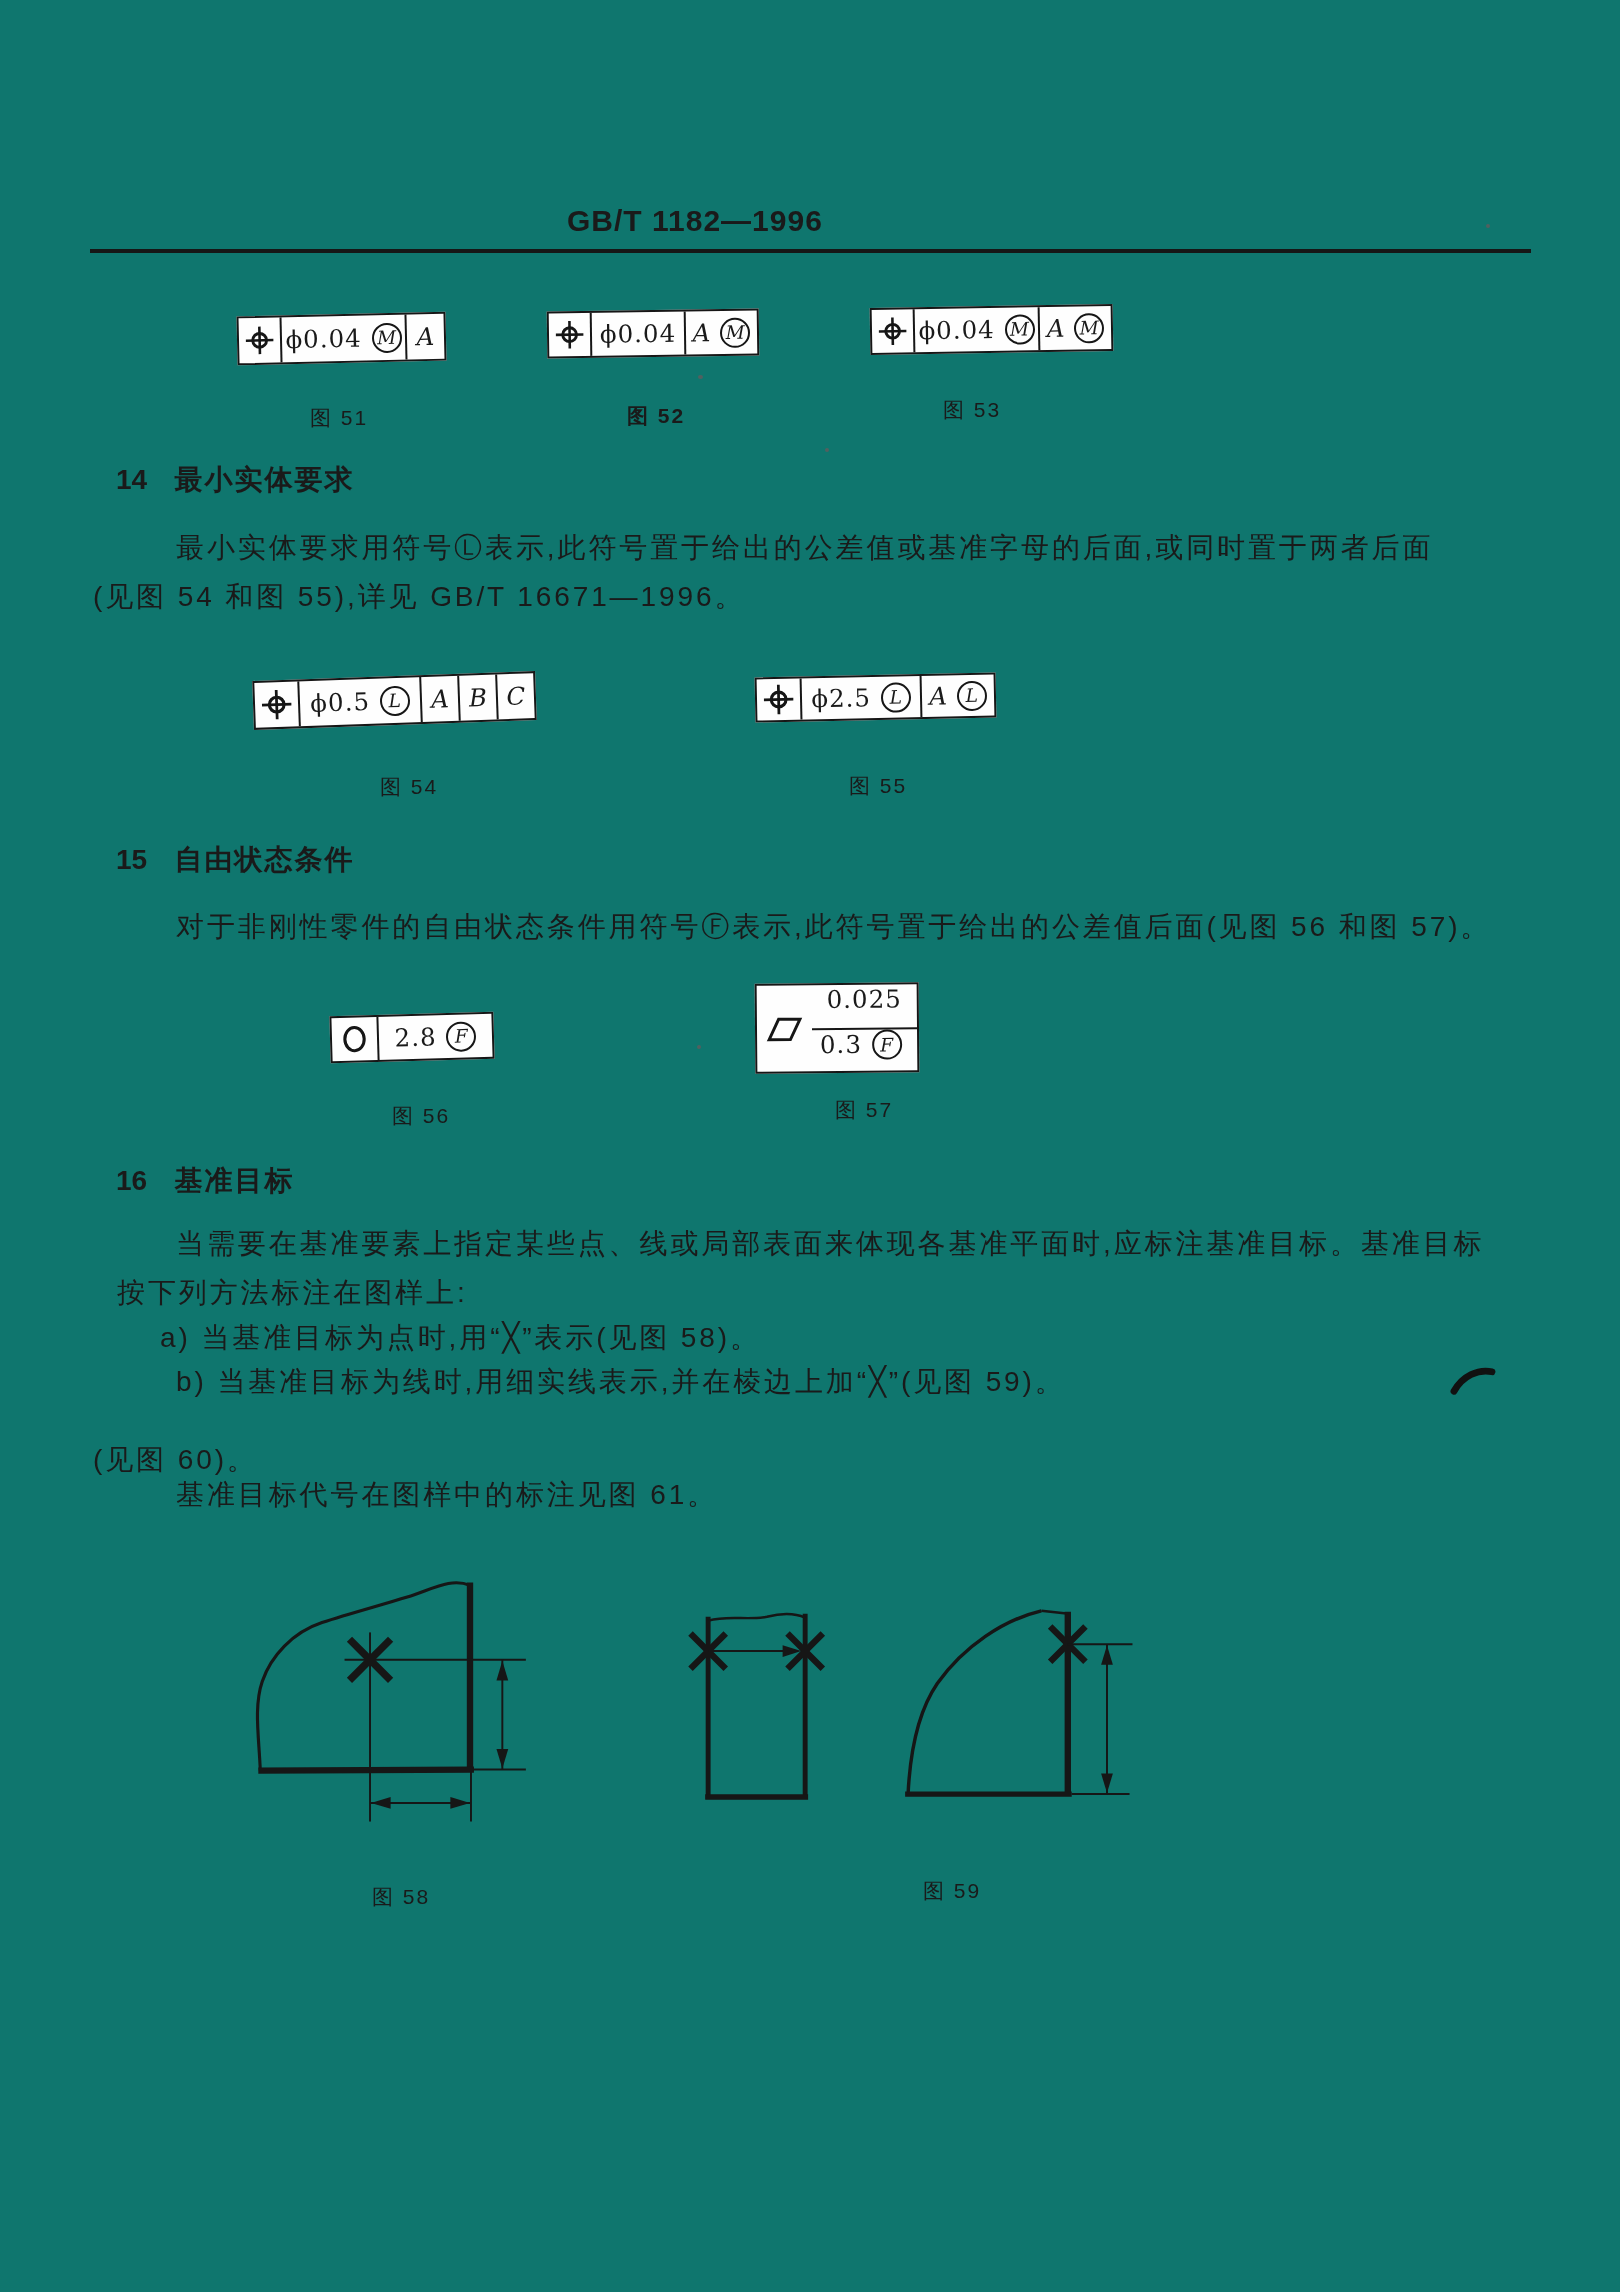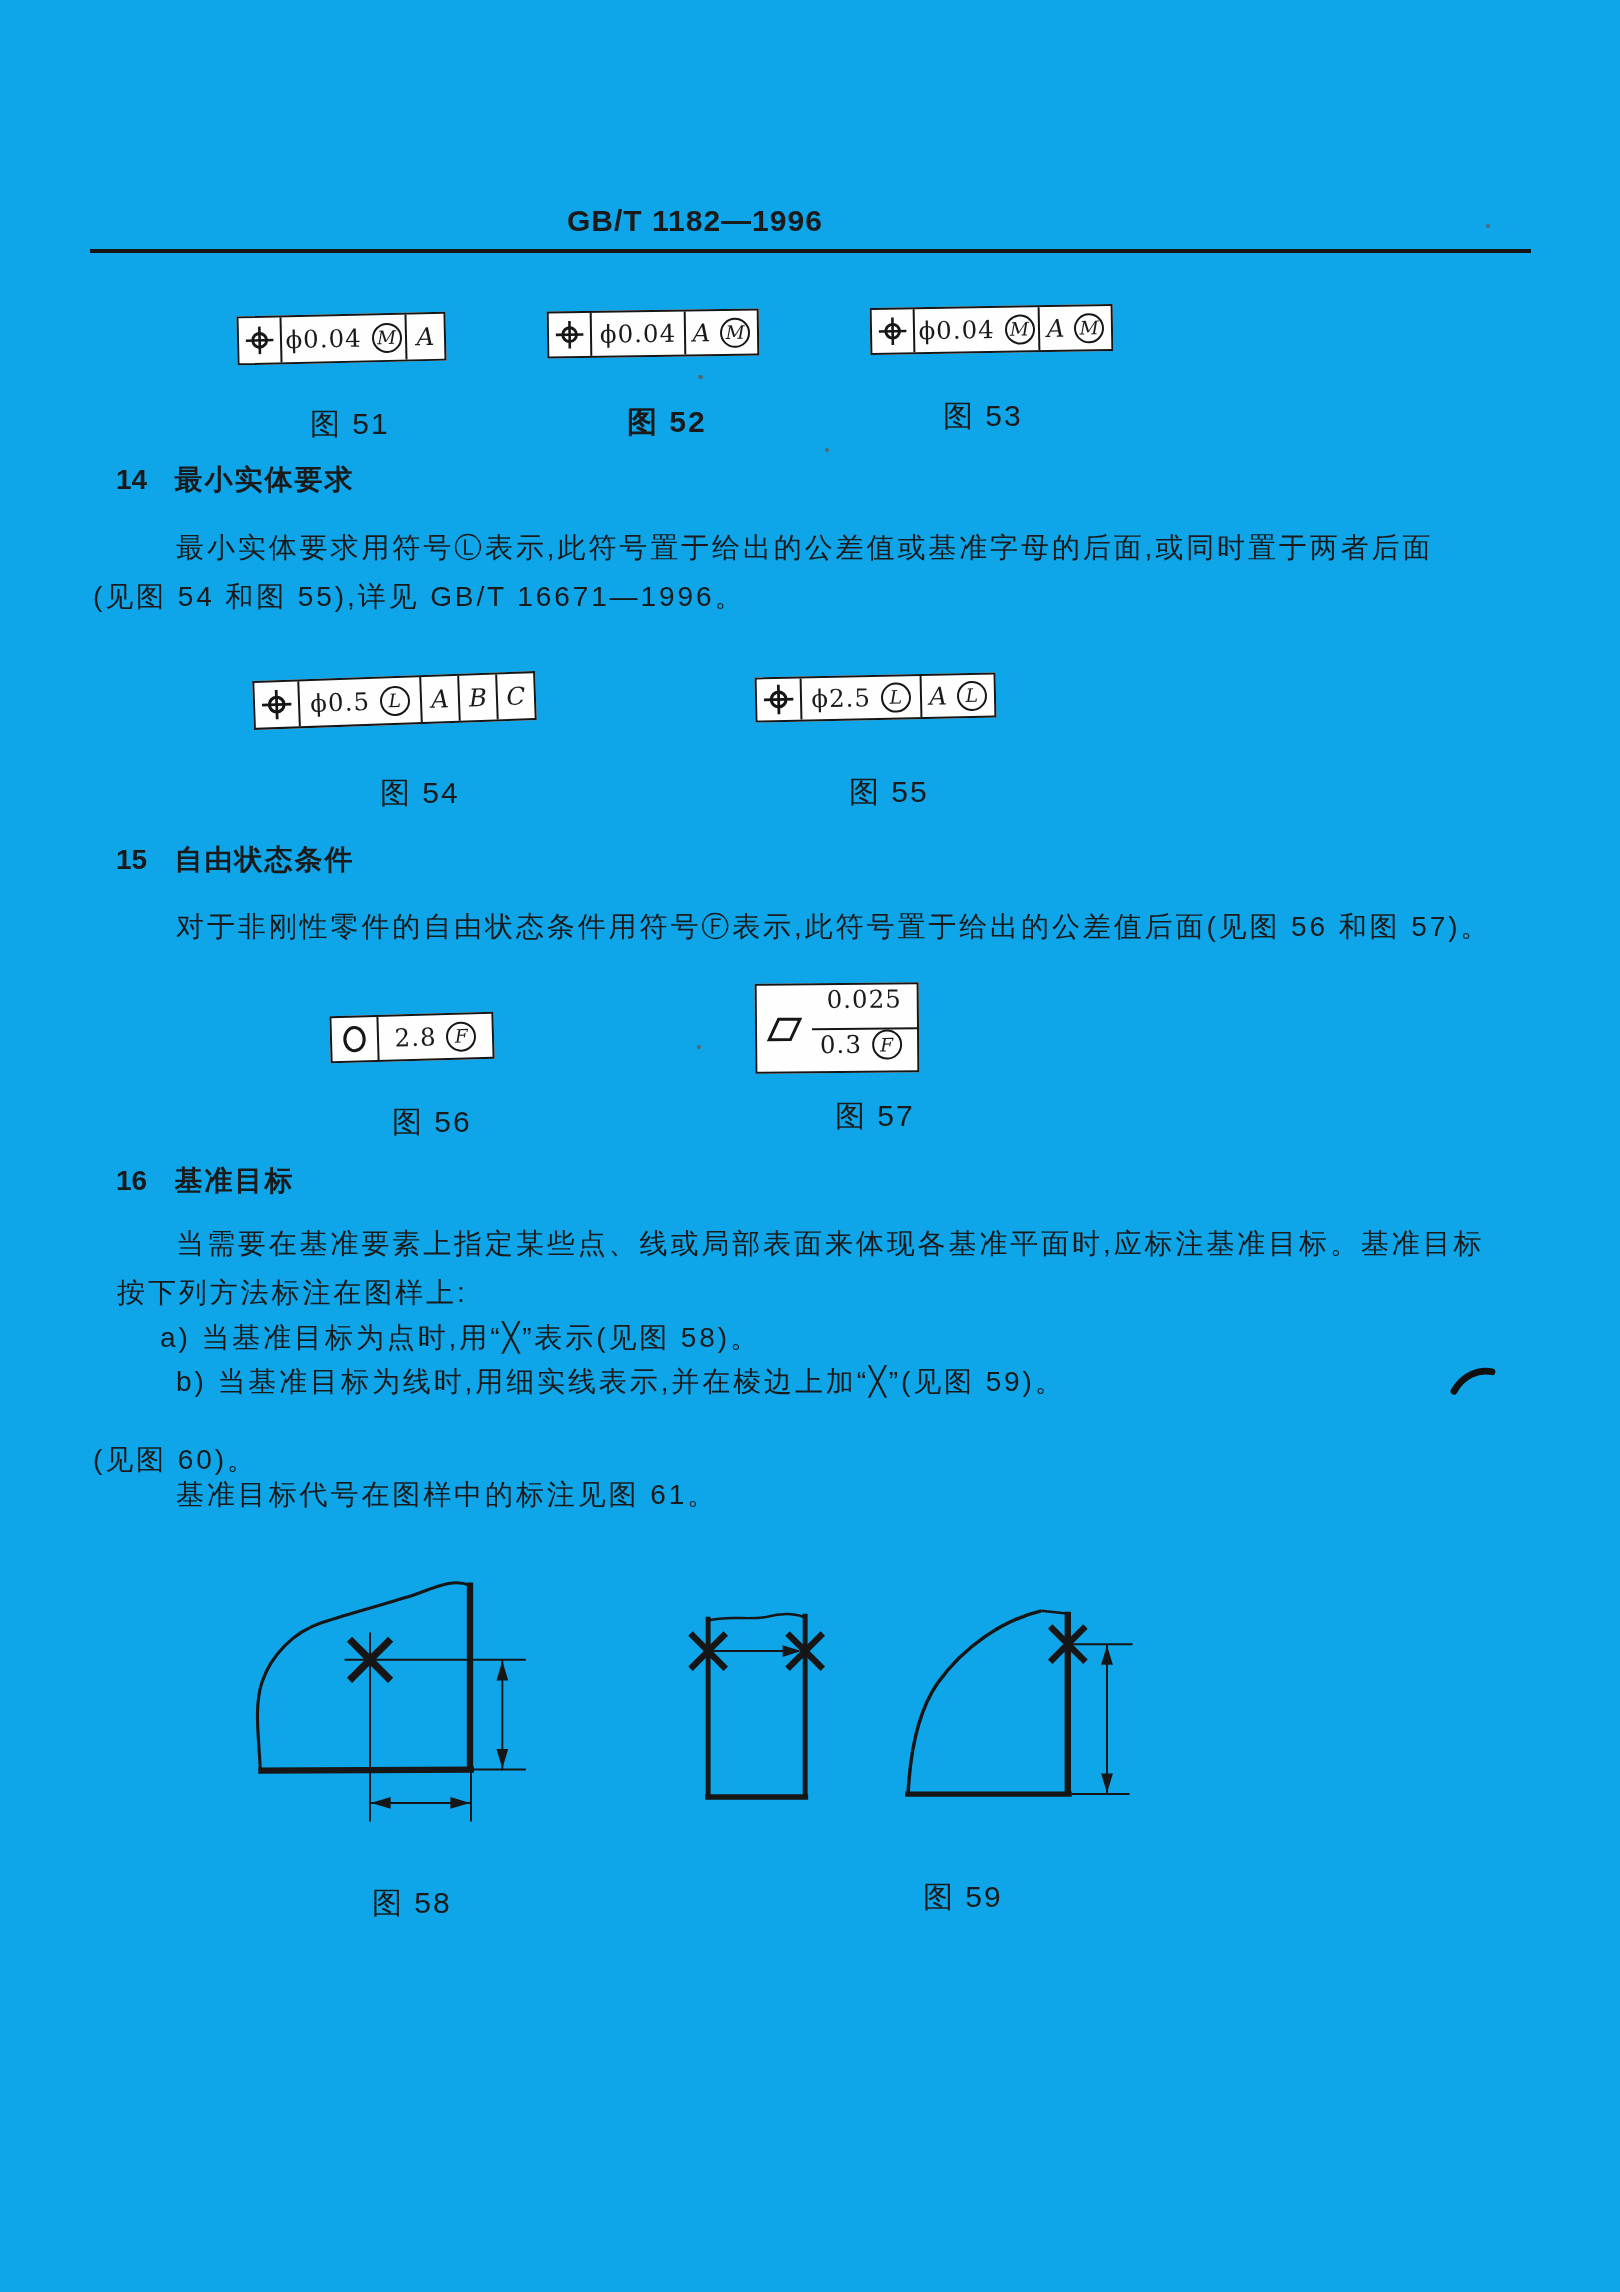--- a/index.html
+++ b/index.html
@@ -1,29 +1,29 @@
 <!DOCTYPE html>
 <html><head>
 <meta charset="utf-8">
 <style>
   html,body{margin:0;padding:0;background:#d9d9d9;}
   .page{
-    position:relative;width:1620px;height:2293px;background:#0ea5e9;
+    position:relative;width:1620px;height:2293px;background:#0f766e;
     font-family:"Liberation Sans","DejaVu Sans",sans-serif;color:#1a1a1a;
     overflow:hidden;margin:0 auto;
   }
   .page-title{
     position:absolute;left:567px;top:204px;font-size:30px;font-weight:bold;
     letter-spacing:1px;white-space:nowrap;
   }
   .header-rule{position:absolute;left:90px;top:249px;width:1441px;height:3.9px;background:#161616;}
   .sec-heading{position:absolute;font-size:28px;font-weight:bold;white-space:nowrap;letter-spacing:2px;}
   .sec-num{display:inline-block;margin-right:27.4px;letter-spacing:0;}
   .bodyline{position:absolute;font-size:28px;letter-spacing:2.9px;white-space:nowrap;}
-  .caption{position:absolute;font-size:30px;letter-spacing:2px;white-space:nowrap;}
+  .caption{position:absolute;font-size:21px;letter-spacing:2px;white-space:nowrap;}
   .frame{position:absolute;display:flex;align-items:stretch;border:2.5px solid #161616;background:#fefefe;box-sizing:border-box;}
   .cell{display:flex;align-items:center;justify-content:center;border-left:2.5px solid #161616;box-sizing:border-box;padding:0 5.9px;}
   .cell:first-child{border-left:none;}
   .tol-num{font-family:"DejaVu Serif","Liberation Serif",serif;font-size:24.5px;letter-spacing:1px;white-space:nowrap;}
   .datum-letter{font-family:"DejaVu Serif","Liberation Serif",serif;font-style:italic;font-size:24.5px;}
   .circled{
     display:inline-flex;align-items:center;justify-content:center;
     width:30px;height:30px;min-width:30px;border:2.3px solid #161616;border-radius:50%;
     font-family:"DejaVu Serif","Liberation Serif",serif;font-style:italic;font-size:18.6px;
     margin-left:9.8px;box-sizing:border-box;background:#fefefe;

